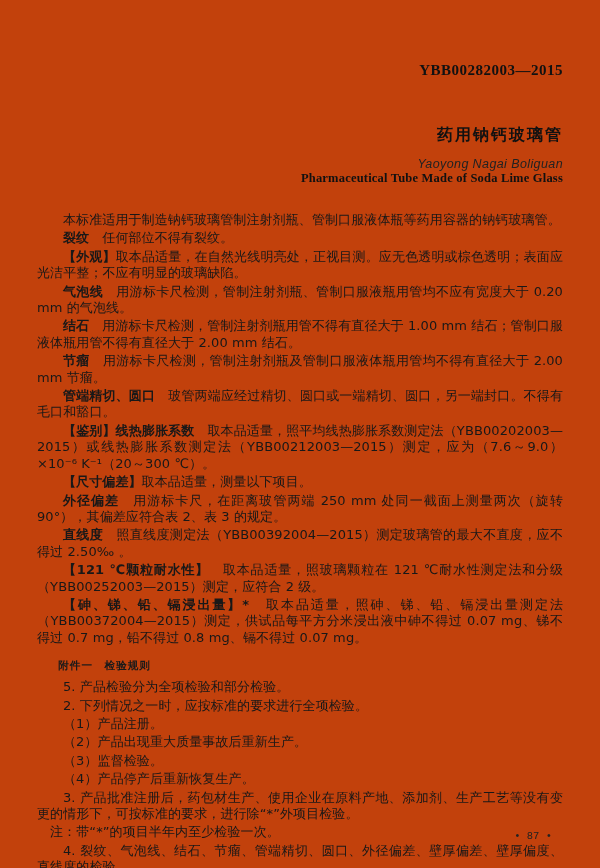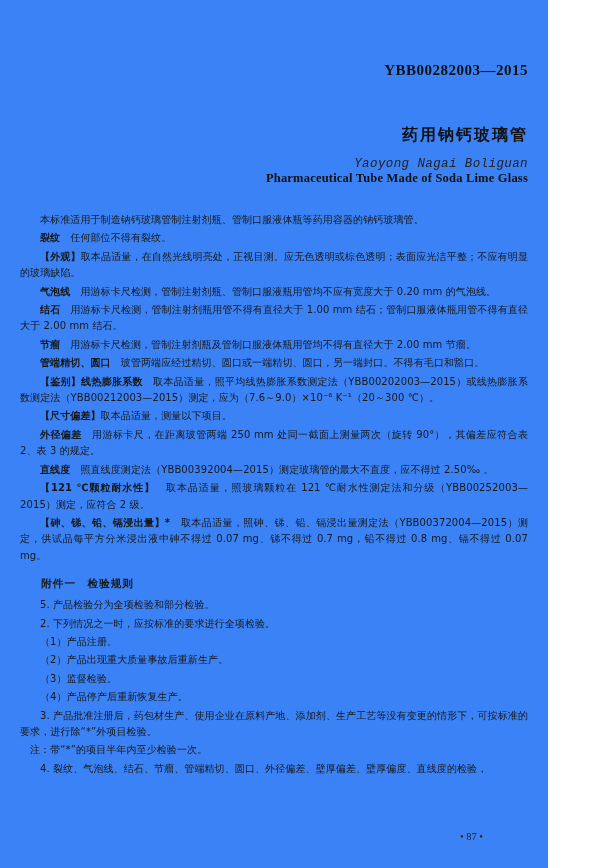--- a/index.html
+++ b/index.html
@@ -10,25 +10,25 @@
   body {
     width: 600px;
     height: 868px;
     font-family: "DejaVu Sans", sans-serif;
     color: #1a1a1a;
     position: relative;
     overflow: hidden;
   }
   .page {
     position: relative;
-    width: 548px;
+    width: 600px;
     height: 868px;
     box-sizing: border-box;
-    padding: 0 20px;
-    background: #3b82f6;
+    padding: 0 37px;
+    background: #c2410c;
   }
   .std-no {
     text-align: right;
     font-family: "Liberation Serif", serif;
     font-size: 15px;
     font-weight: bold;
     letter-spacing: 0.5px;
     padding-top: 62px;
     color: #111;
   }
@@ -37,40 +37,40 @@
     margin-top: 46px;
   }
   .title-cn {
     font-family: "DejaVu Sans", sans-serif;
     font-size: 16px;
     font-weight: bold;
     letter-spacing: 2px;
     color: #111;
   }
   .title-py {
-    font-family: Liberation Mono, monospace;
+    font-family: Liberation Sans, sans-serif;
     font-size: 12.5px;
     font-style: italic;
     margin-top: 11px;
     color: #222;
     letter-spacing: 0.4px;
   }
   .title-en {
     font-family: "Liberation Serif", serif;
     font-size: 12.5px;
     font-weight: bold;
     color: #111;
     letter-spacing: 0.2px;
   }
   .body-block {
     margin-top: 26px;
   }
   p.para {
     margin: 0 0 2px 0;
-    font-size: 10px;
+    font-size: 13px;
     line-height: 16.4px;
     text-align: justify;
     text-indent: 2em;
     color: #181818;
     letter-spacing: 0.1px;
   }
   p.para.indent1 {
     text-indent: 1em;
   }
   .appendix-title {
@@ -78,23 +78,23 @@
     font-size: 10.6px;
     font-weight: bold;
     text-indent: 2em;
     letter-spacing: 1px;
   }
   b.lead {
     font-weight: bold;
   }
   .page-no {
     position: absolute;
-    right: 65px;
+    right: 48px;
     bottom: 26px;
-    font-family: Liberation Serif, serif;
+    font-family: Liberation Mono, monospace;
     font-size: 10.5px;
     color: #222;
   }
 </style>
 </head>
 <body>
 
 <div class="page">
 
   <div class="std-no">YBB00282003—2015</div>

